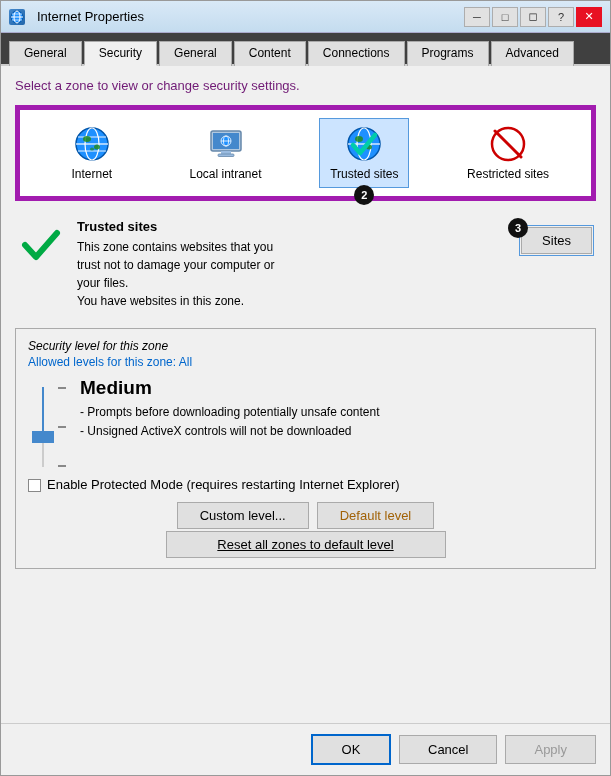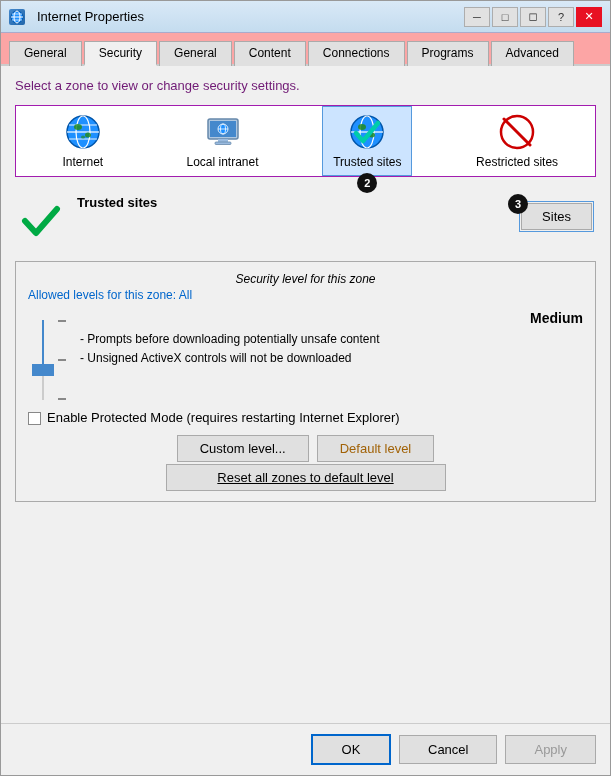--- a/index.html
+++ b/index.html
@@ -66,21 +66,21 @@
       cursor: pointer;
       display: flex;
       align-items: center;
       justify-content: center;
       color: #333;
     }
     .title-btn.close { background: #e81123; color: white; border-color: #e81123; }
 
     .tabs {
       display: flex;
-      background: #fca5a5;
+      background: #404040;
       padding: 6px 8px 0 8px;
       border-bottom: 2px solid #ccc;
       gap: 2px;
     }
     .tab {
       padding: 4px 14px;
       background: #e0e0e0;
       border: 1px solid #aaa;
       border-bottom: none;
       font-size: 12px;
@@ -106,23 +106,23 @@
       gap: 8px;
     }
 
     .zone-prompt {
       font-size: 13px;
       color: #701a75;
       margin-bottom: 4px;
     }
 
     .zone-box {
-      border: 1px solid #a21caf;
+      border: 5px solid #a21caf;
       background: white;
-      padding: 0;
+      padding: 8px;
       display: flex;
       justify-content: space-around;
       align-items: center;
     }
     .zone-item {
       display: flex;
       flex-direction: column;
       align-items: center;
       padding: 6px 10px;
       cursor: pointer;
@@ -202,23 +202,22 @@
       display: flex;
       gap: 14px;
       align-items: flex-start;
       padding: 4px 0;
     }
     .security-level-text {
       flex: 1;
     }
     .security-level-name {
       font-weight: bold;
-      font-size: 14px;
+      font-size: 19px;
       margin-bottom: 4px;
-      text-align: right;
     }
     .security-level-desc {
       font-size: 12px;
       line-height: 1.6;
       color: #000;
     }
 
     .protected-mode-row {
       display: flex;
       align-items: flex-end;
@@ -311,21 +310,20 @@
       position: absolute;
     }
     .badge-2 { bottom: -14px; left: 50%; transform: translateX(-50%); }
     .badge-3 { top: 8px; left: -8px; }
 
     .security-zone-section-label {
       font-size: 12px;
       color: #000;
       margin-bottom: 2px;
       font-style: italic;
-      text-align: center;
     }
   </style>
 </head>
 <body>
 
 <div class="window">
 
   <div class="title-bar">
     <div class="title-bar-left">
       <div class="title-bar-icon">
@@ -417,20 +415,26 @@
       </div>
     </div>
 
     <div class="zone-info-area">
 
       <svg class="zone-check-icon" viewBox="0 0 44 44">
         <polyline points="6,22 17,34 38,10" fill="none" stroke="#00aa44" stroke-width="6" stroke-linecap="round" stroke-linejoin="round"></polyline>
       </svg>
       <div class="zone-text">
         <div class="zone-title">Trusted sites</div>
+        <div class="zone-description">
+          <span>This zone contains websites that you</span><br>
+          <span>trust not to damage your computer or</span><br>
+          <span>your files.</span><br>
+          <span>You have websites in this zone.</span>
+        </div>
       </div>
       <button class="sites-btn" style="position:relative;">
         <span class="num-badge badge-3" style="position:absolute; top:-10px; left:-14px;">3</span>
         <span>Sites</span>
       </button>
     </div>
 
     <div style="border: 1px solid #aaa; padding:10px 12px;">
       <div class="security-zone-section-label">Security level for this zone</div>
       <div class="allowed-level">Allowed levels for this zone: All</div>

